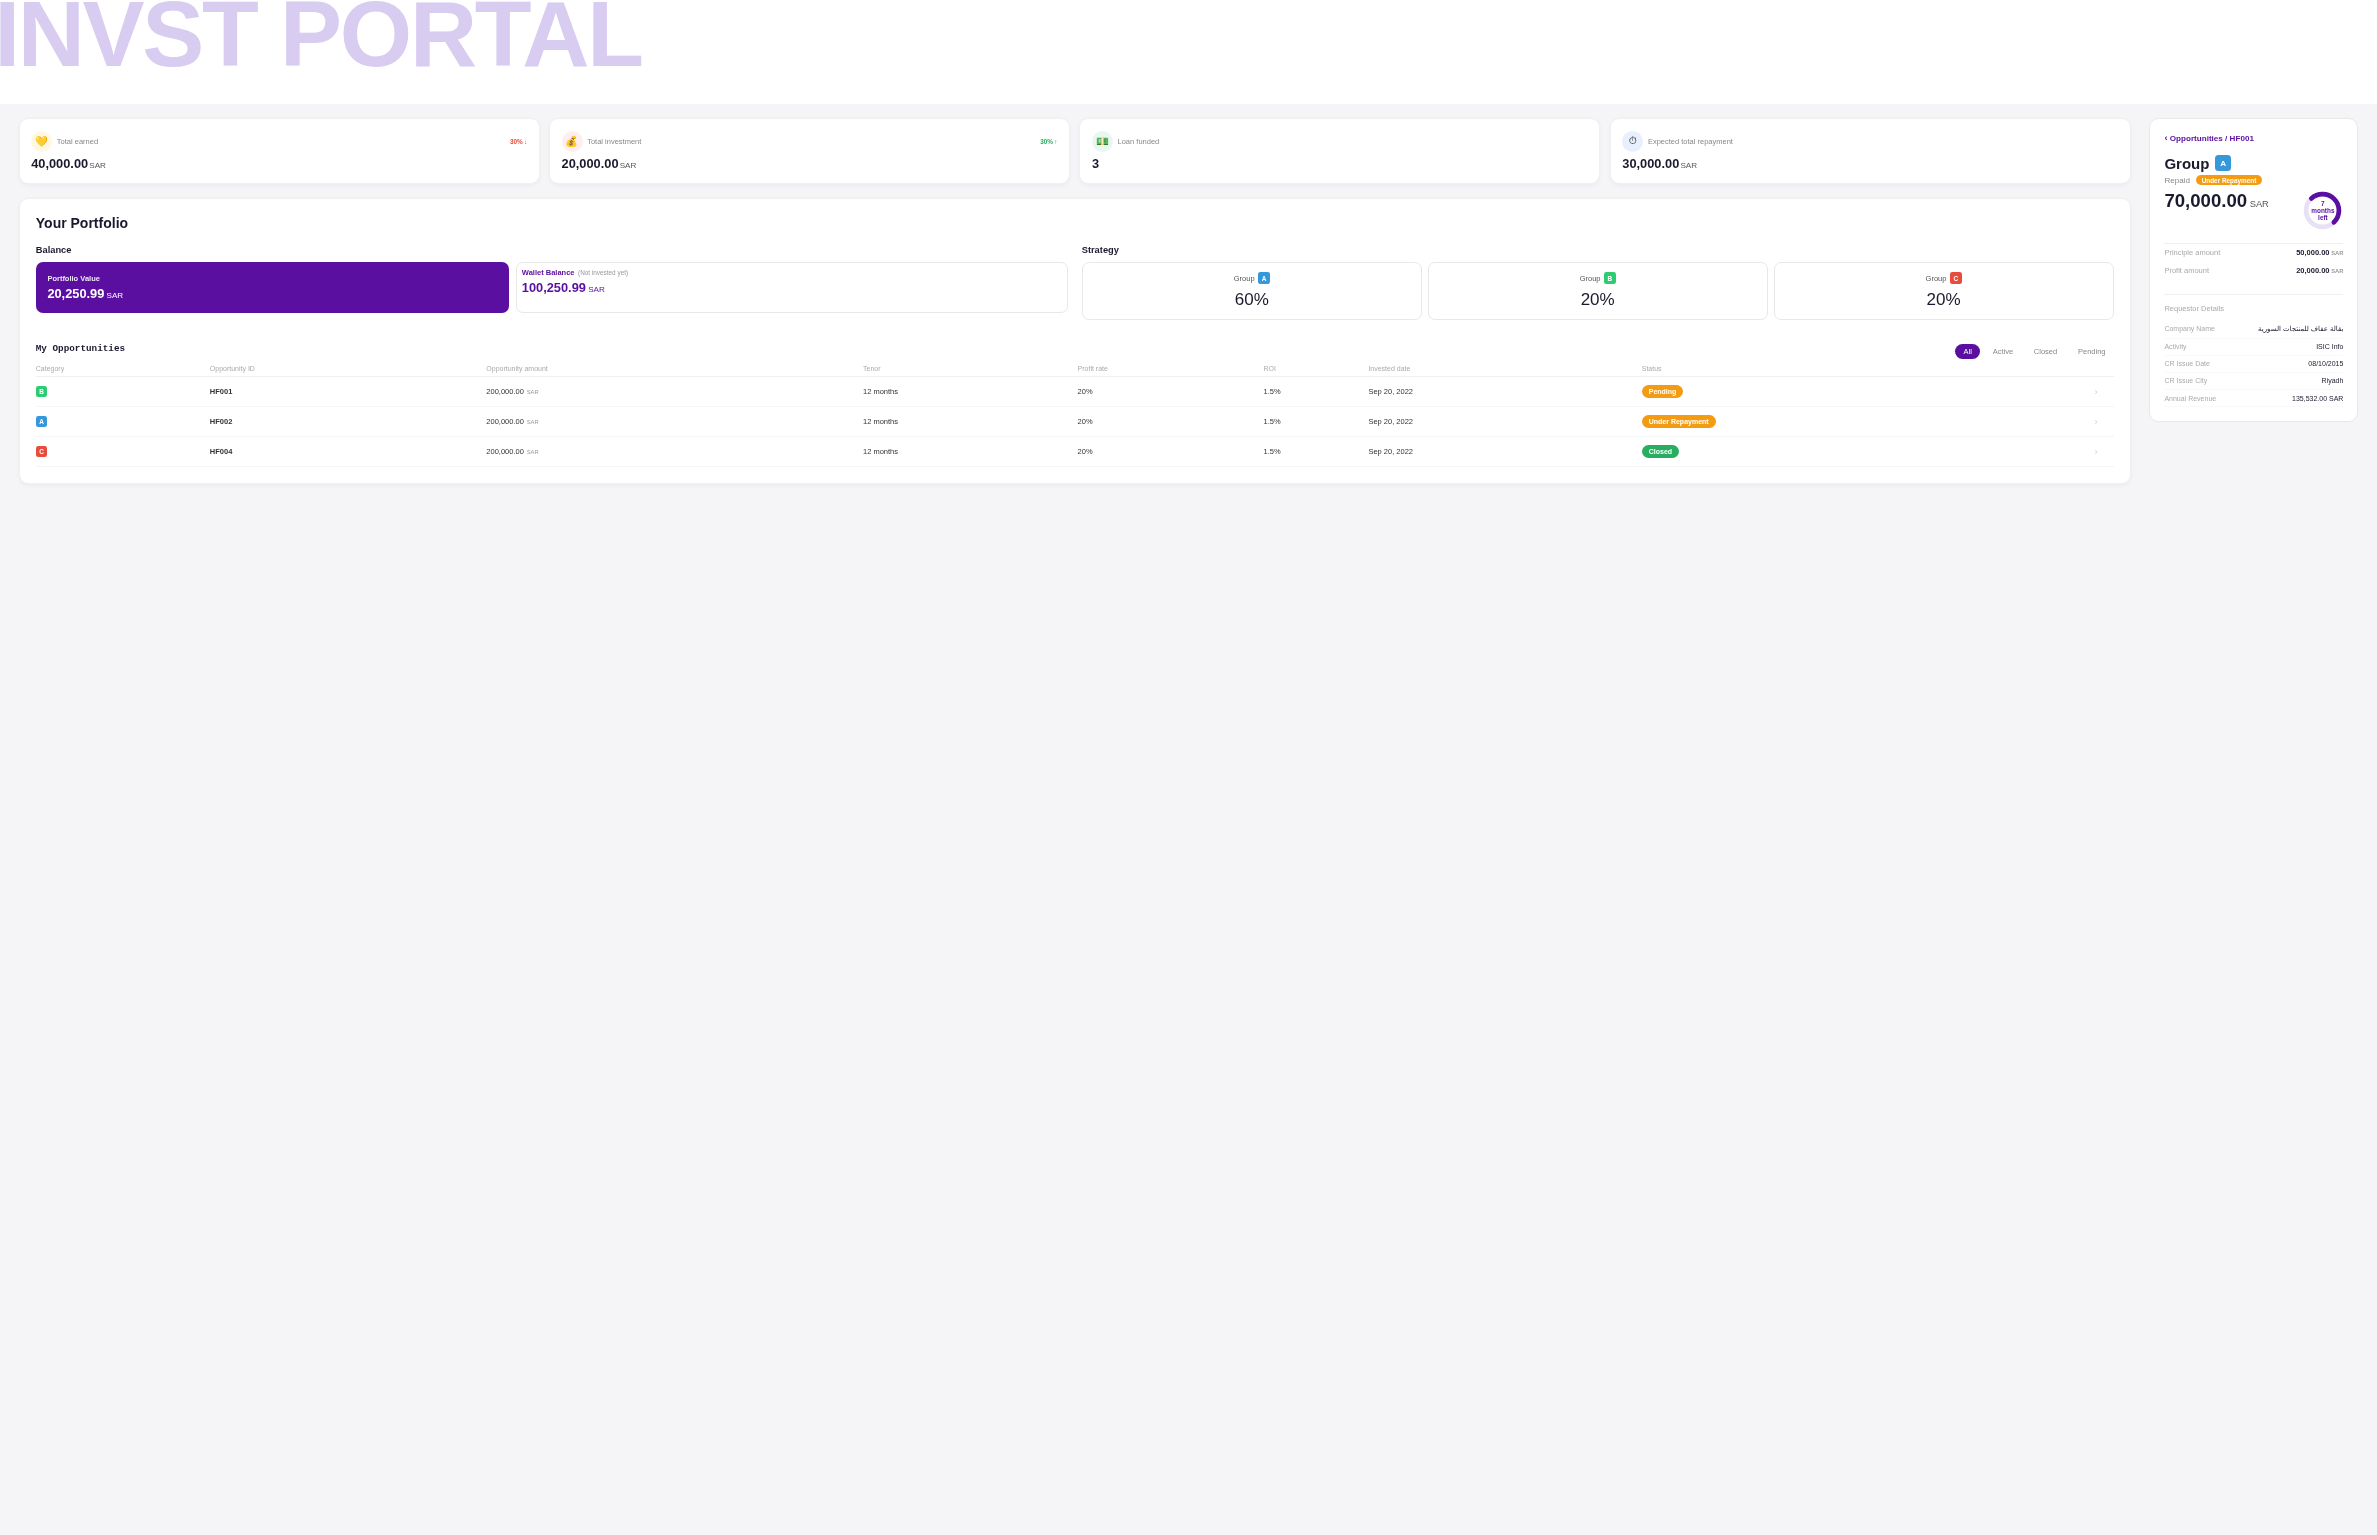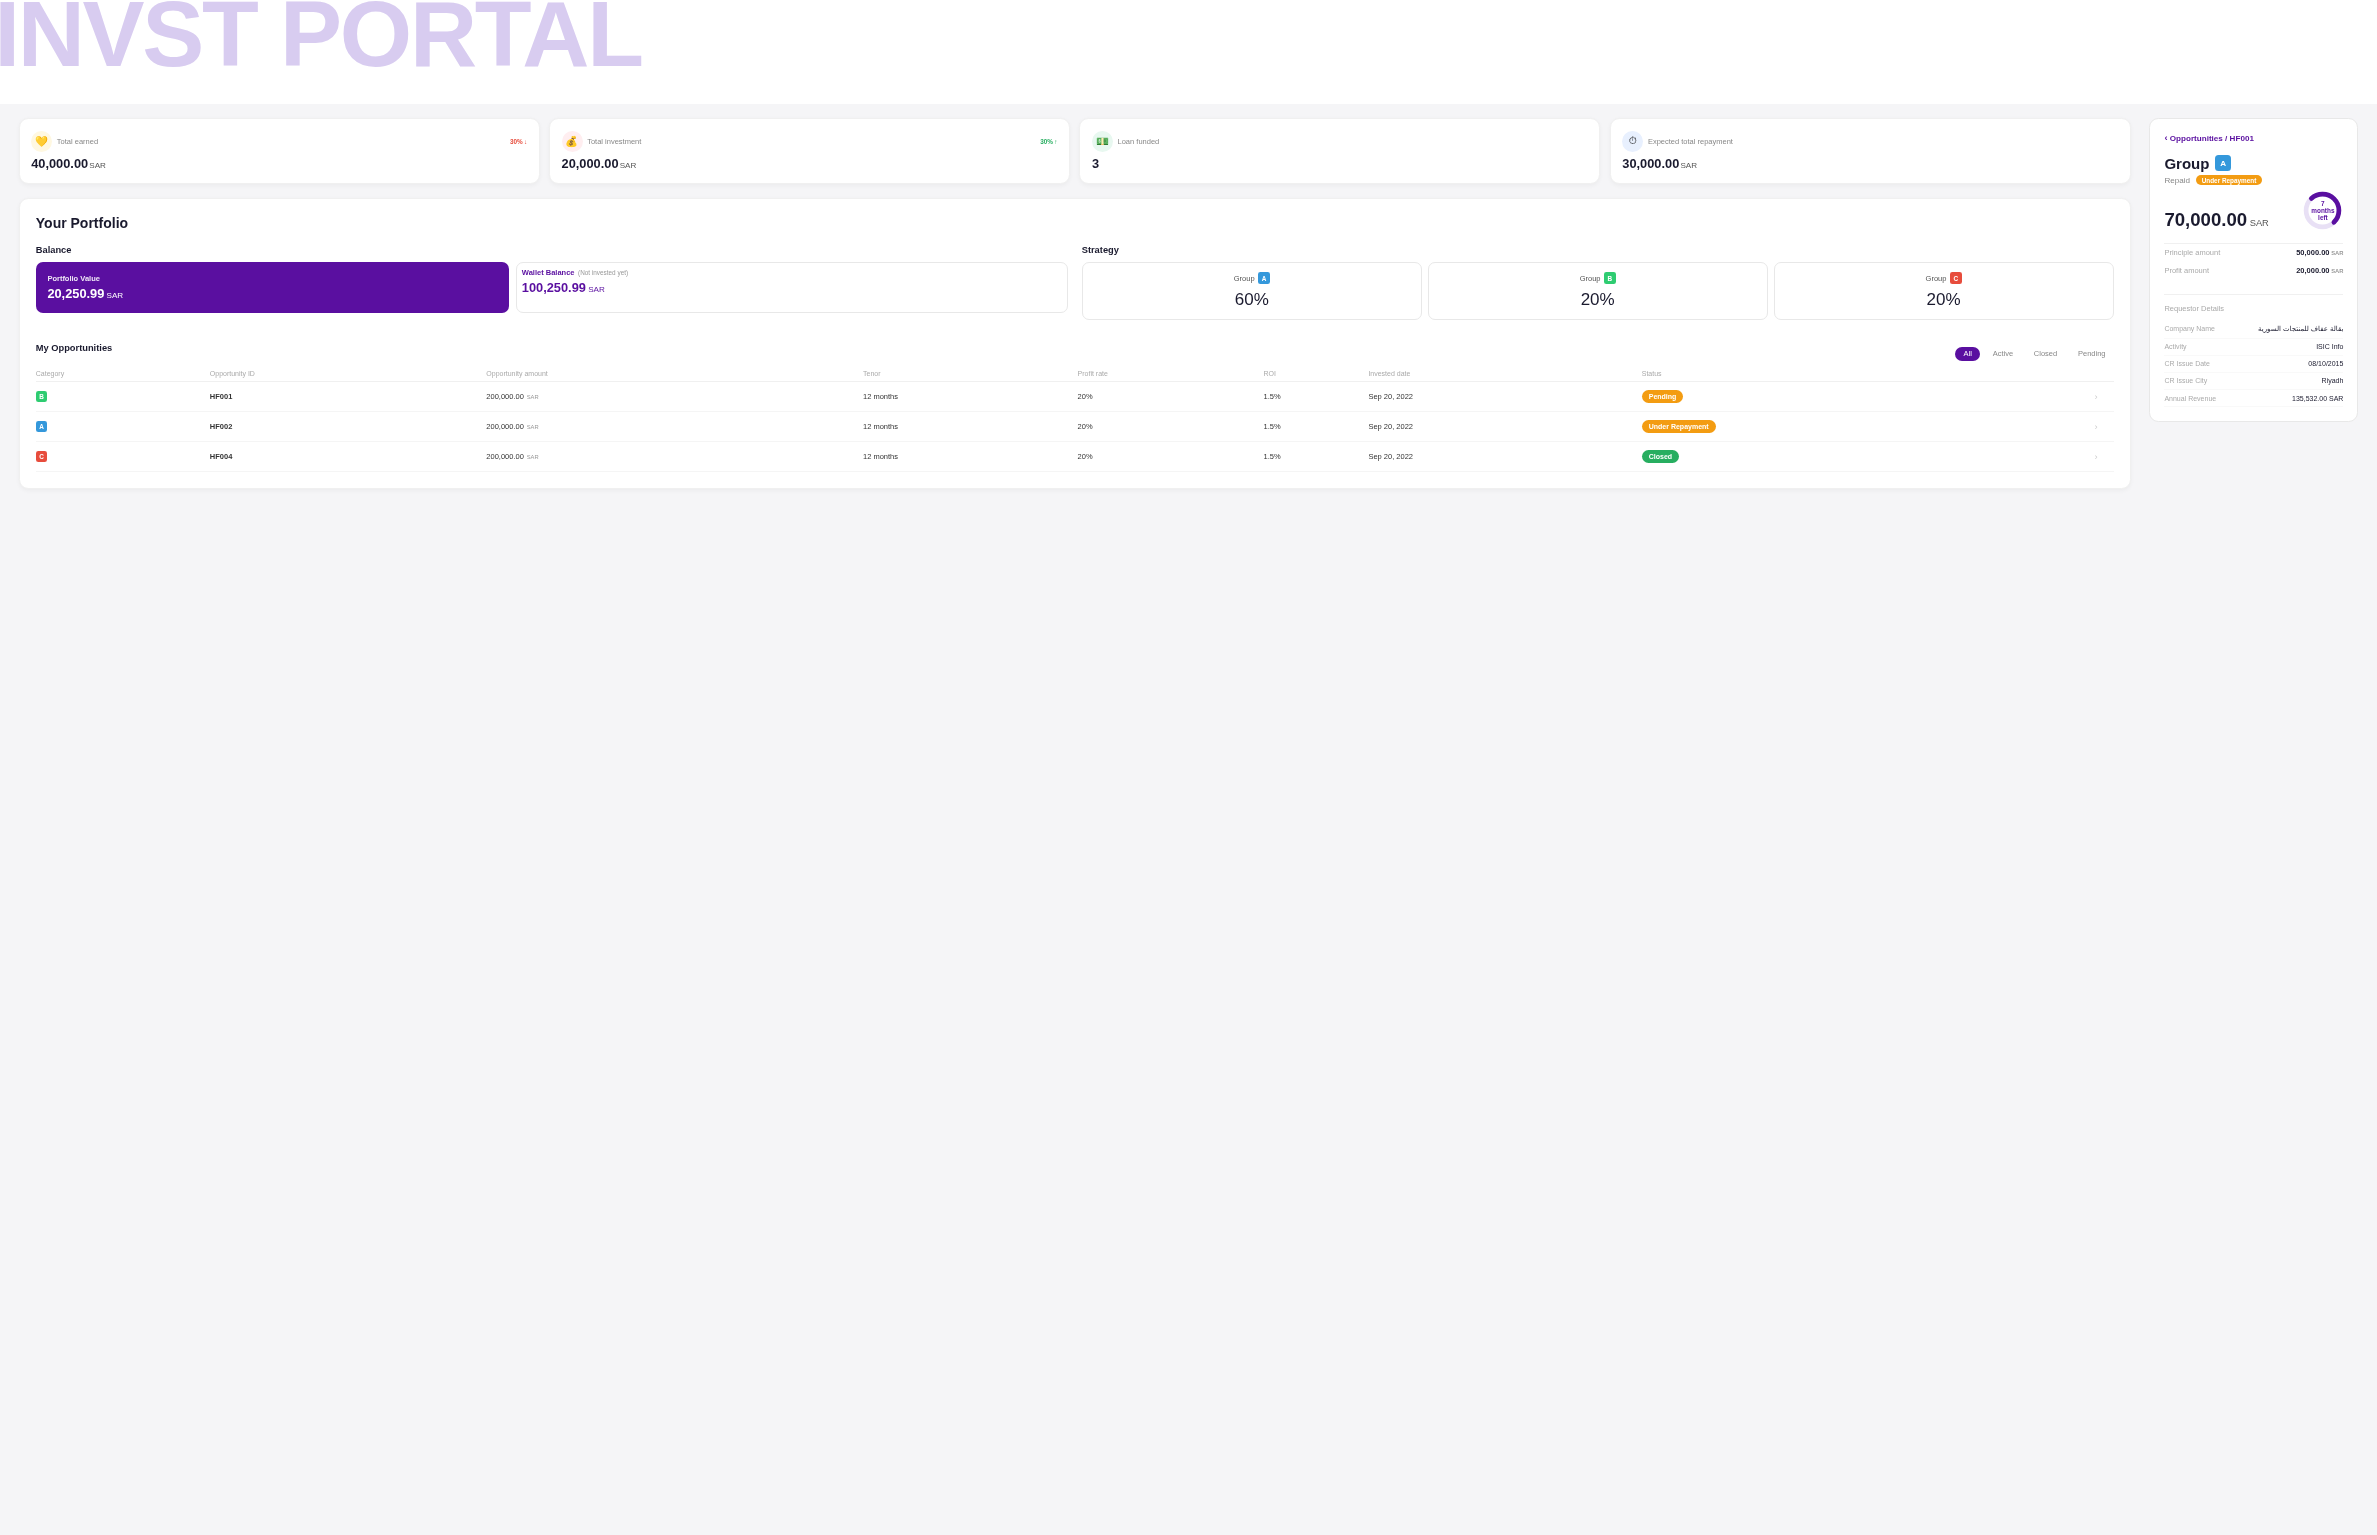--- a/index.html
+++ b/index.html
@@ -390,21 +390,21 @@
       background: #f39c12;
       color: white;
       padding: 1.7px 5.8px;
       border-radius: 7px;
       font-size: 6.4px;
       font-weight: 600;
     }
 
     .repaid-amount-row {
       display: flex;
-      align-items: flex-end;
+      align-items: flex-start;
       justify-content: space-between;
       margin-bottom: 11.6px;
     }
 
     .repaid-amount {
       font-size: 18.6px;
       font-weight: 800;
       color: #1a1a2e;
     }
     .repaid-amount .sar {
@@ -608,21 +608,21 @@
                 <span class="group-badge group-c">C</span>
               </div>
               <div class="strategy-pct">20%</div>
             </div>
           </div>
         </div>
 
       </div>
 
       <div class="opp-title-row">
-        <h3 class="subsection-title" style="margin-bottom:12px;">My Opportunities</h3>
+        <h3 class="subsection-title" style="margin-bottom:6px;font-family:Liberation Mono, monospace;">My Opportunities</h3>
         <div class="filter-tabs">
           <button class="filter-tab active">All</button>
           <button class="filter-tab">Active</button>
           <button class="filter-tab">Closed</button>
           <button class="filter-tab">Pending</button>
         </div>
       </div>
 
       <table class="opp-table">
         <thead>

